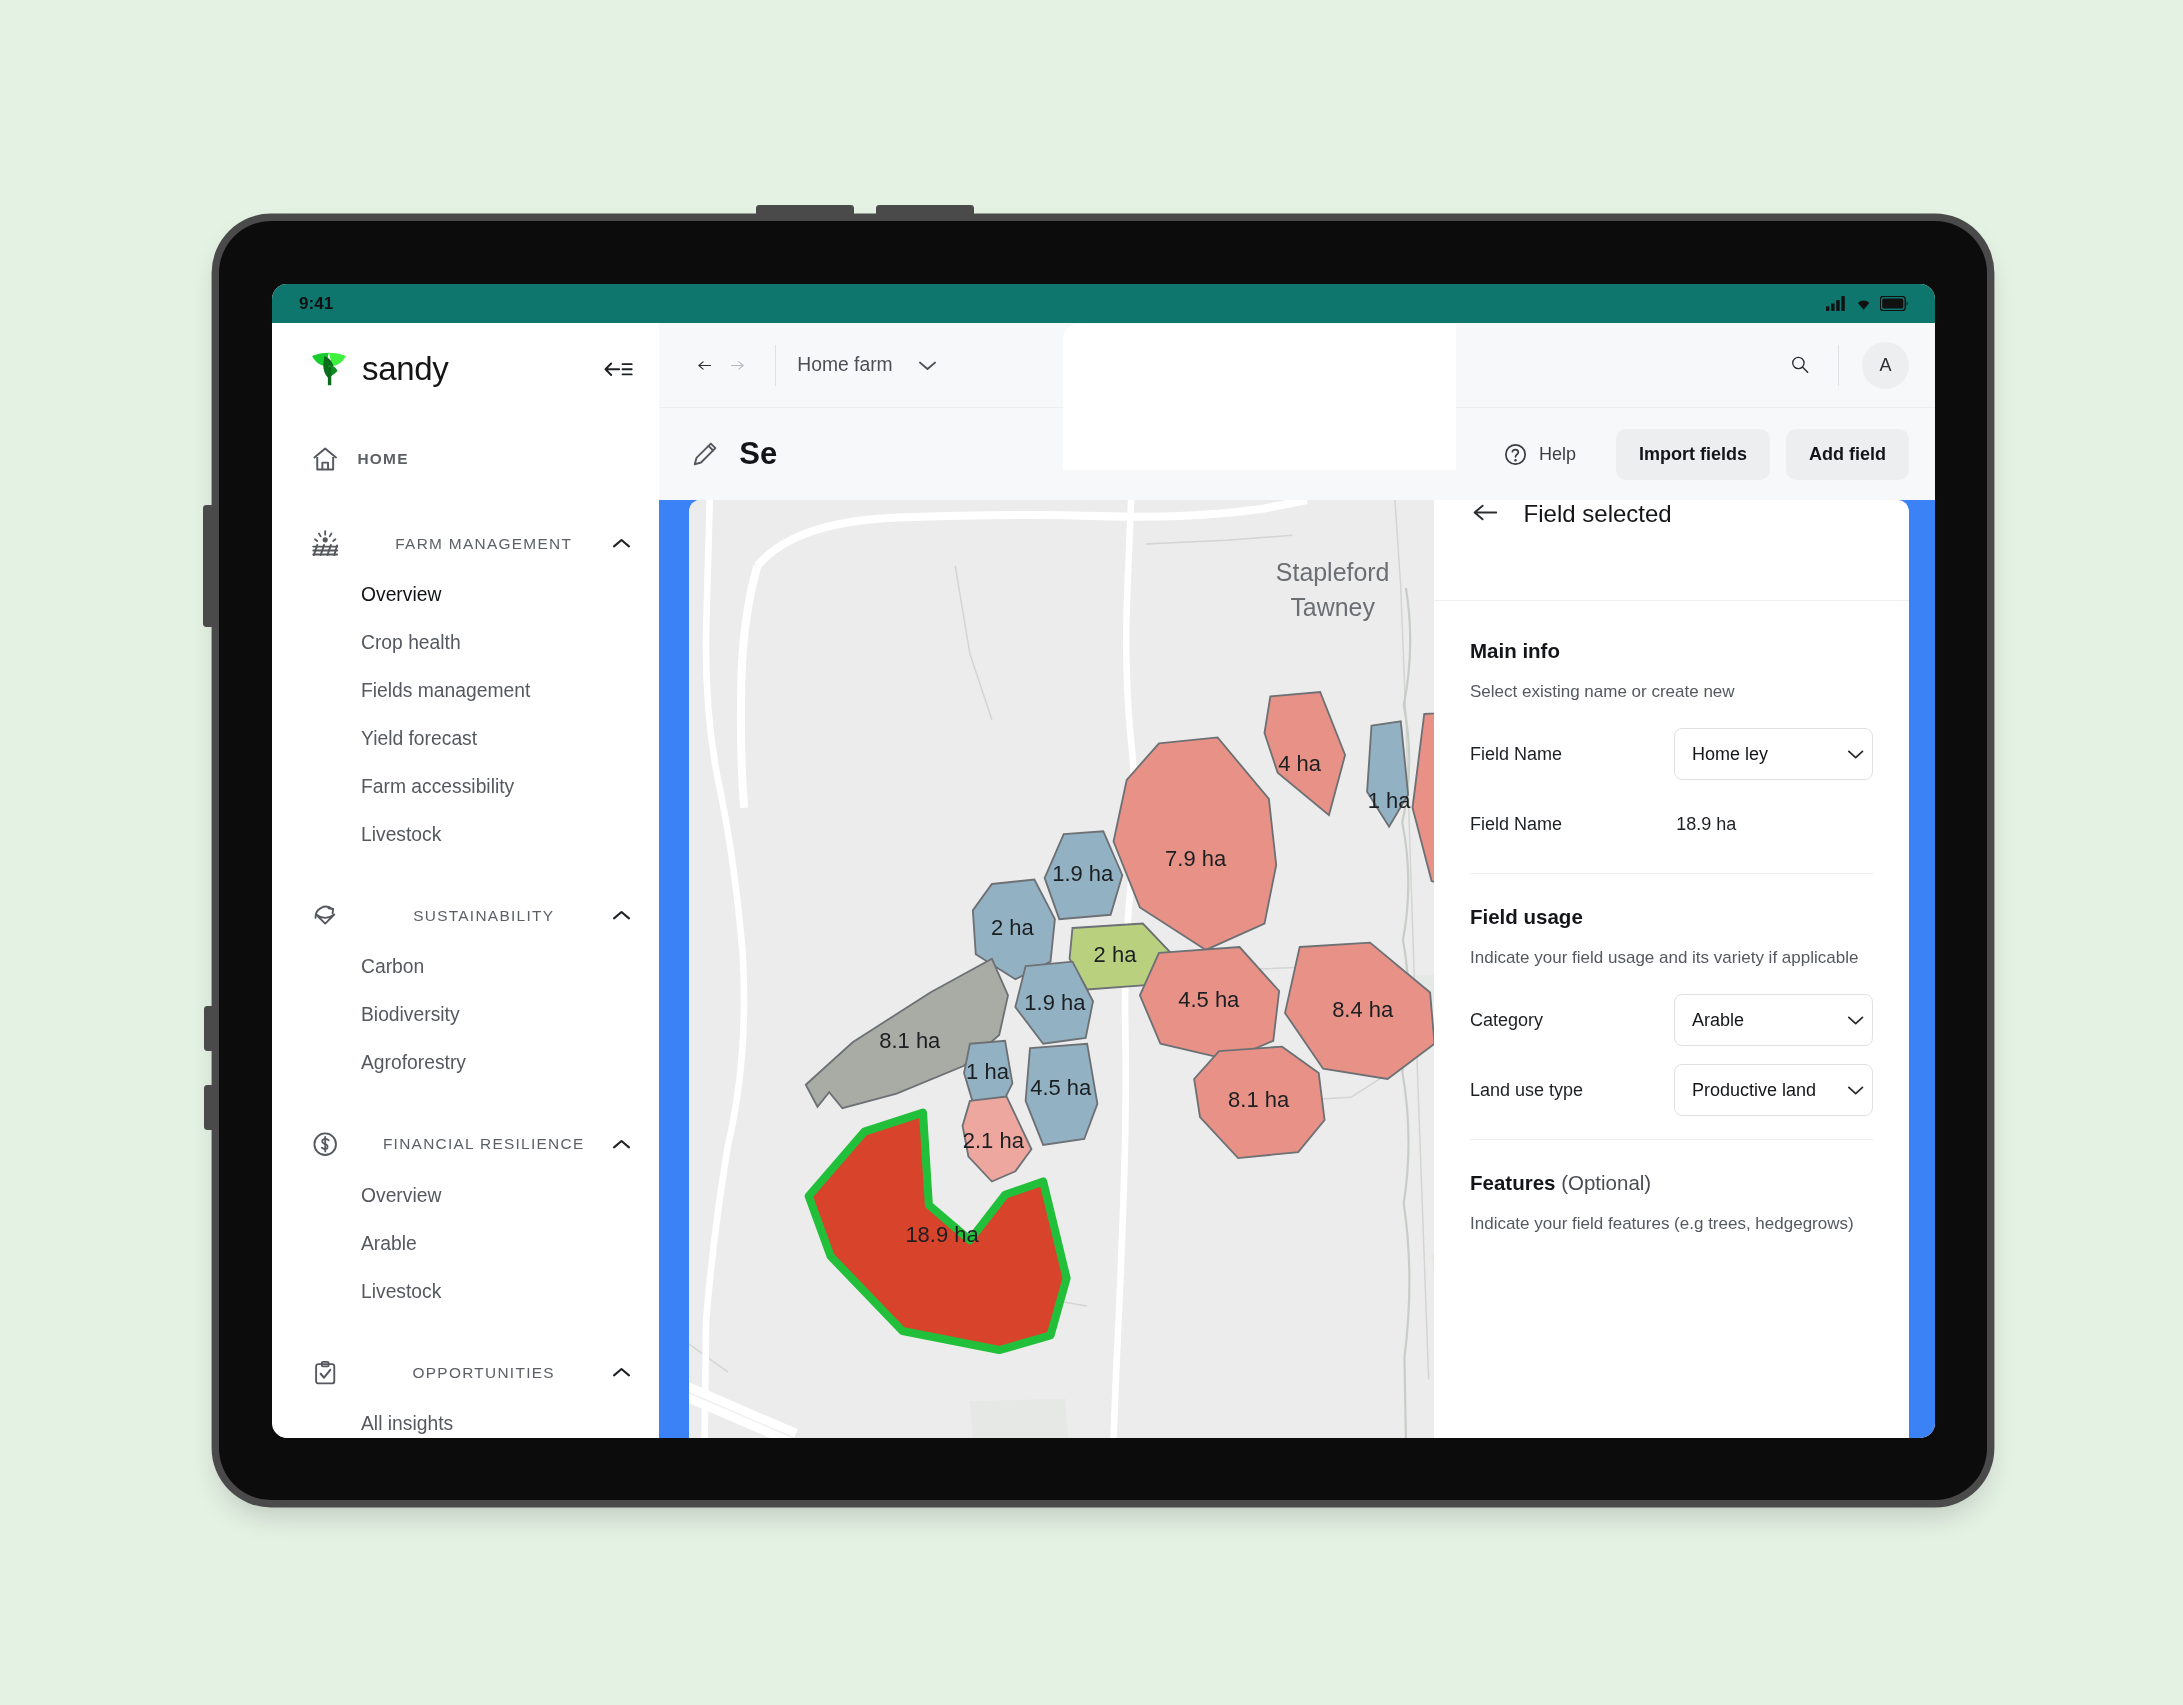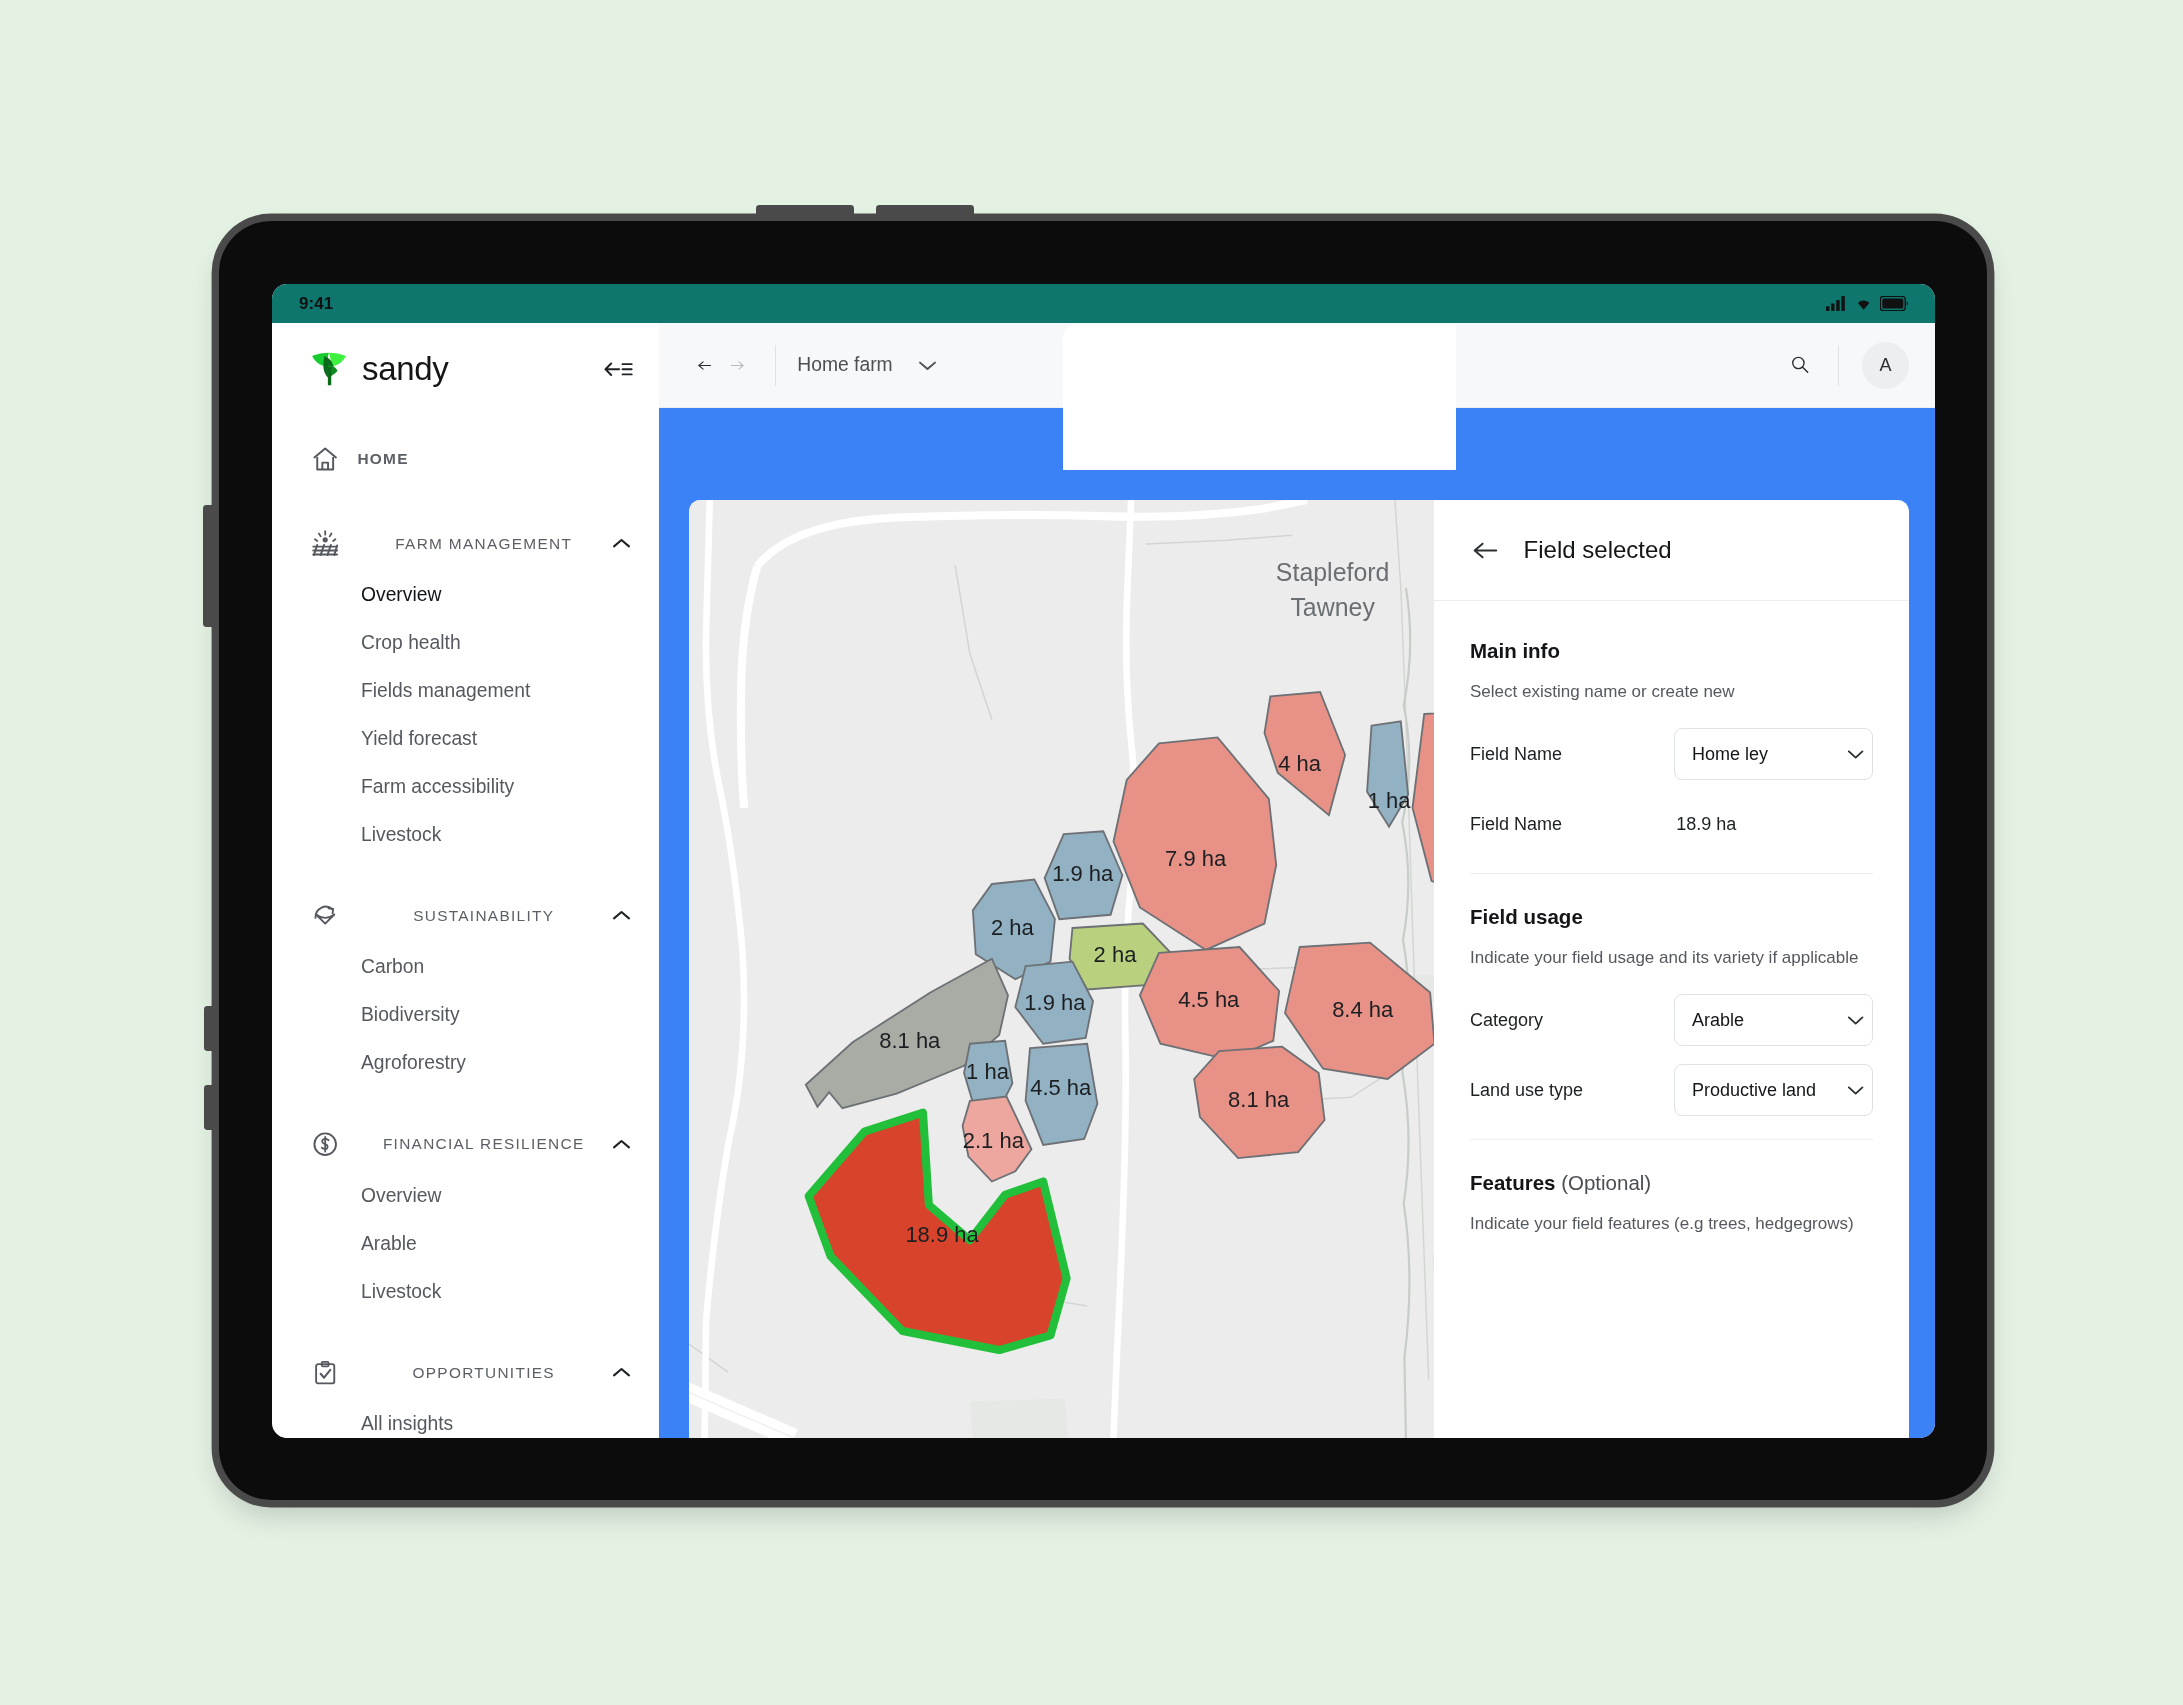--- a/index.html
+++ b/index.html
@@ -199,21 +199,21 @@
   }
   #side-panel {
     width: 475px;
     background: #ffffff;
     border-radius: 0 11.4px 0 0;
     overflow: hidden;
     position: relative;
   }
   #panel-header {
     height: 101px;
-    display: flex; align-items: center;
+    display: flex; align-items: flex-start;
     padding: 0 36px;
     border-bottom: 1.1px solid #eceef0;
   }
   #panel-back { margin-right: 21.6px; cursor: pointer; }
   #panel-title { font-size: 24px; font-weight: 500; color: #131518; }
 
   #panel-body { padding: 38px 36px 0 36px; }
   .sec-title {
     font-size: 20.5px; font-weight: bold; color: #131518;
     margin-bottom: 17px;
@@ -418,20 +418,38 @@
         </div>
         <div id="topbar-spacer"></div>
         <svg id="search-btn" width="30" height="30" viewBox="0 0 52 52">
           <circle cx="22" cy="21" r="14" stroke="#2b2e31" stroke-width="3.4" fill="none"></circle>
           <path d="M32 31 L45 44" stroke="#2b2e31" stroke-width="3.6" stroke-linecap="round"></path>
         </svg>
         <div id="topbar-divider-2"></div>
         <div id="avatar">A</div>
       </div>
 
+      <div id="page-header">
+        <svg id="edit-icon" width="31" height="31" viewBox="0 0 54 54">
+          <path d="M10 44 L13 33 L38 8 L46 16 L21 41 Z" stroke="#55595f" stroke-width="3.3" fill="none" stroke-linejoin="round"></path>
+          <path d="M34 12 L42 20" stroke="#55595f" stroke-width="3.3" stroke-linecap="round"></path>
+        </svg>
+        <div id="page-title">Se</div>
+        <div id="header-spacer"></div>
+        <div id="help-btn">
+          <svg width="25" height="25" viewBox="0 0 44 44">
+            <circle cx="22" cy="22" r="17" stroke="#3a3d41" stroke-width="3" fill="none"></circle>
+            <path d="M16.5 17 C16.5 12.5 27 12 27 18 C27 22 22 22 22 26" stroke="#3a3d41" stroke-width="3" fill="none" stroke-linecap="round"></path>
+            <circle cx="22" cy="32" r="2.2" fill="#3a3d41"></circle>
+          </svg>
+          <span>Help</span>
+        </div>
+        <button class="hdr-btn">Import fields</button>
+        <button class="hdr-btn">Add field</button>
+      </div>
 
       <div id="title-overlay"></div>
 
       <div id="content">
 
         <div id="map-card">
           <svg width="100%" height="100%" viewBox="0 0 1570 1280" preserveAspectRatio="xMidYMid slice">
             <rect x="0" y="0" width="1570" height="1280" fill="#ececec"></rect>
 
             <path d="M1300 880 L1560 872 L1560 1010 L1320 1018 Z" fill="#e3e9e1"></path>

